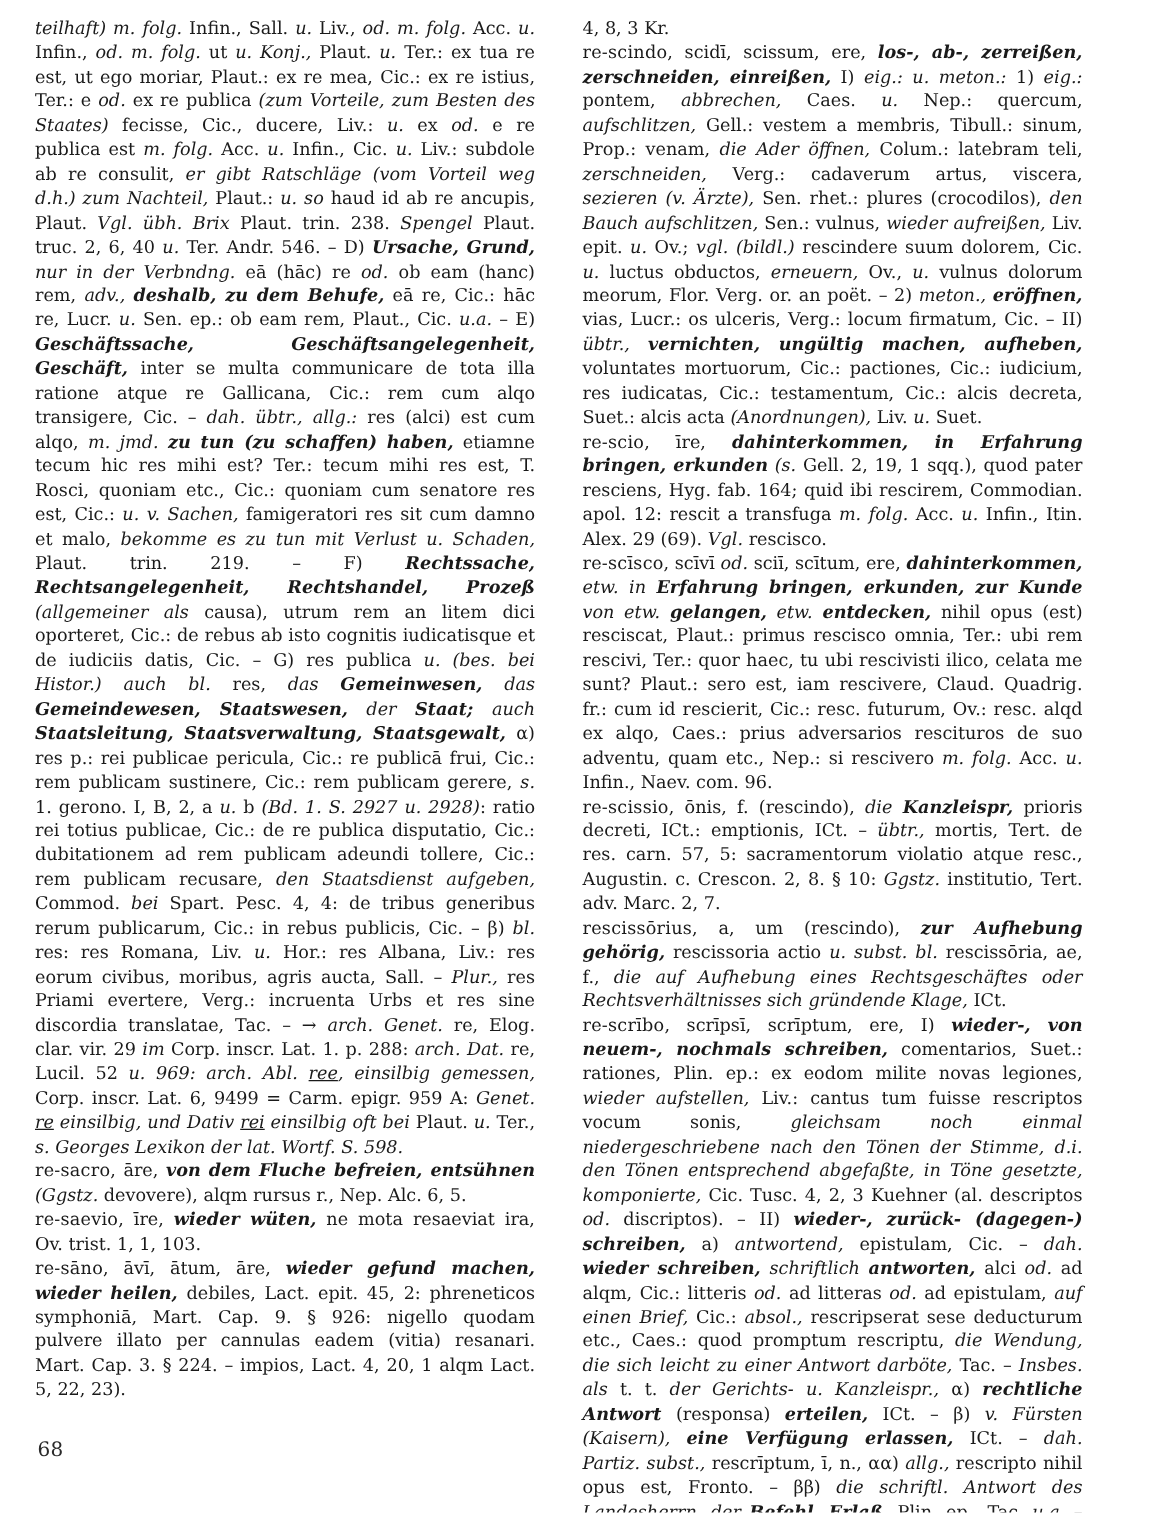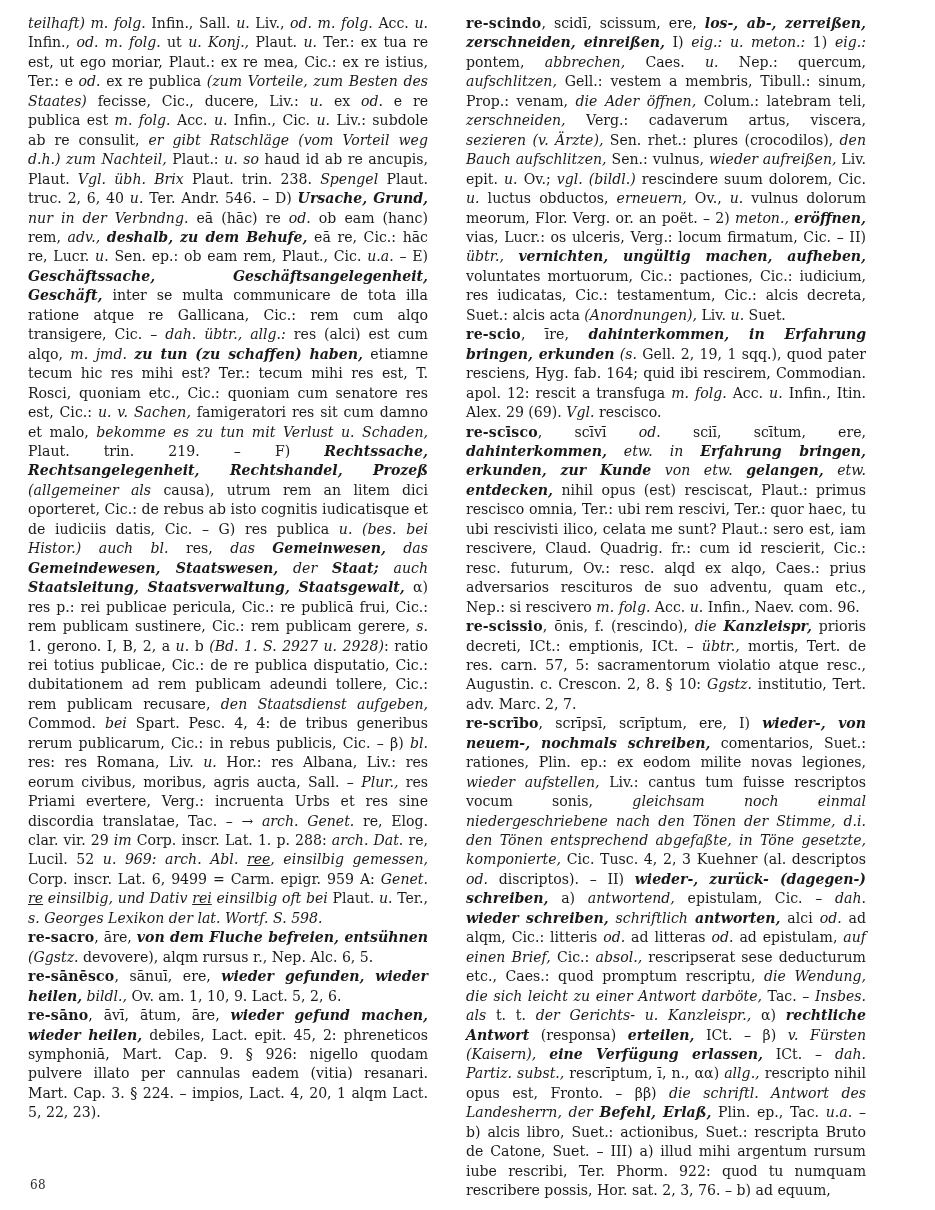--- a/index.html
+++ b/index.html
@@ -38,63 +38,65 @@
     hyphens: manual;
   }
   .col p {
     margin: 0;
     text-indent: 0;
   }
   .col p + p { margin-top: 0; }
   .entry { margin: 0; }
   
   .lem {           
-    font-weight: bold;
+    font-weight: normal;
     letter-spacing: 0.2px;
   }
   .de {            
     font-weight: bold;
     font-style: italic;
   }
   .it {            
     font-style: italic;
   }
   .ul { text-decoration: underline; }
   .folio {
     position: absolute;
     left: 30px;
-    top: 1178px;
-    font-size: 12px;
+    top: 1150px;
+    font-size: 16px;
     font-family: "DejaVu Serif", "Liberation Serif", serif;
     color: #2a2a2a;
     letter-spacing: 0.3px;
   }
   
   .col .entry:last-child { }
 </style>
 </head>
 <body>
 
 <div class="page">
 
   <div class="columns">
 
     <div class="col">
       <p class="entry"><span class="it">teilhaft) m. folg.</span> Infin., Sall. <span class="it">u.</span> Liv., <span class="it">od. m. folg.</span> Acc. <span class="it">u.</span> Infin., <span class="it">od. m. folg.</span> ut <span class="it">u. Konj.,</span> Plaut. <span class="it">u.</span> Ter.: ex tua re est, ut ego moriar, Plaut.: ex re mea, Cic.: ex re istius, Ter.: e <span class="it">od.</span> ex re publica <span class="it">(zum Vorteile, zum Besten des Staates)</span> fecisse, Cic., ducere, Liv.: <span class="it">u.</span> ex <span class="it">od.</span> e re publica est <span class="it">m. folg.</span> Acc. <span class="it">u.</span> Infin., Cic. <span class="it">u.</span> Liv.: subdole ab re consulit, <span class="it">er gibt Ratschläge (vom Vorteil weg d.h.) zum Nachteil,</span> Plaut.: <span class="it">u. so</span> haud id ab re ancupis, Plaut. <span class="it">Vgl. übh. Brix</span> Plaut. trin. 238. <span class="it">Spengel</span> Plaut. truc. 2, 6, 40 <span class="it">u.</span> Ter. Andr. 546. – D) <span class="de">Ursache, Grund,</span> <span class="it">nur in der Verbndng.</span> eā (hāc) re <span class="it">od.</span> ob eam (hanc) rem, <span class="it">adv.,</span> <span class="de">deshalb, zu dem Behufe,</span> eā re, Cic.: hāc re, Lucr. <span class="it">u.</span> Sen. ep.: ob eam rem, Plaut., Cic. <span class="it">u.a.</span> – E) <span class="de">Geschäftssache, Geschäftsangelegenheit, Geschäft,</span> inter se multa communicare de tota illa ratione atque re Gallicana, Cic.: rem cum alqo transigere, Cic. – <span class="it">dah. übtr., allg.:</span> res (alci) est cum alqo, <span class="it">m. jmd.</span> <span class="de">zu tun (zu schaffen) haben,</span> etiamne tecum hic res mihi est? Ter.: tecum mihi res est, T. Rosci, quoniam etc., Cic.: quoniam cum senatore res est, Cic.: <span class="it">u. v. Sachen,</span> famigeratori res sit cum damno et malo, <span class="it">bekomme es zu tun mit Verlust u. Schaden,</span> Plaut. trin. 219. – F) <span class="de">Rechtssache, Rechtsangelegenheit, Rechtshandel, Prozeß</span> <span class="it">(allgemeiner als</span> causa), utrum rem an litem dici oporteret, Cic.: de rebus ab isto cognitis iudicatisque et de iudiciis datis, Cic. – G) res publica <span class="it">u. (bes. bei Histor.) auch bl.</span> res, <span class="it">das</span> <span class="de">Gemeinwesen,</span> <span class="it">das</span> <span class="de">Gemeindewesen, Staatswesen,</span> <span class="it">der</span> <span class="de">Staat;</span> <span class="it">auch</span> <span class="de">Staatsleitung, Staatsverwaltung, Staatsgewalt,</span> α) res p.: rei publicae pericula, Cic.: re publicā frui, Cic.: rem publicam sustinere, Cic.: rem publicam gerere, <span class="it">s.</span> 1. gerono. I, B, 2, a <span class="it">u.</span> b <span class="it">(Bd. 1. S. 2927 u. 2928)</span>: ratio rei totius publicae, Cic.: de re publica disputatio, Cic.: dubitationem ad rem publicam adeundi tollere, Cic.: rem publicam recusare, <span class="it">den Staatsdienst aufgeben,</span> Commod. <span class="it">bei</span> Spart. Pesc. 4, 4: de tribus generibus rerum publicarum, Cic.: in rebus publicis, Cic. – β) <span class="it">bl.</span> res: res Romana, Liv. <span class="it">u.</span> Hor.: res Albana, Liv.: res eorum civibus, moribus, agris aucta, Sall. – <span class="it">Plur.,</span> res Priami evertere, Verg.: incruenta Urbs et res sine discordia translatae, Tac. – → <span class="it">arch. Genet.</span> re, Elog. clar. vir. 29 <span class="it">im</span> Corp. inscr. Lat. 1. p. 288: <span class="it">arch. Dat.</span> re, Lucil. 52 <span class="it">u. 969: arch. Abl.</span> <span class="it ul">ree</span><span class="it">, einsilbig gemessen,</span> Corp. inscr. Lat. 6, 9499 = Carm. epigr. 959 A: <span class="it">Genet.</span> <span class="it ul">re</span> <span class="it">einsilbig, und Dativ</span> <span class="it ul">rei</span> <span class="it">einsilbig oft bei</span> Plaut. <span class="it">u.</span> Ter., <span class="it">s. Georges Lexikon der lat. Wortf. S. 598.</span></p>
       <p class="entry"><span class="lem">re-sacro</span>, āre, <span class="de">von dem Fluche befreien, entsühnen</span> <span class="it">(Ggstz.</span> devovere), alqm rursus r., Nep. Alc. 6, 5.</p>
-      <p class="entry"><span class="lem">re-sānēsco</span>, sānuī, ere, <span class="de">wieder gefunden, wieder heilen,</span> <span class="it">bildl.,</span> Ov. am. 1, 10, 9. Lact. 5, 2, 6.</p>
+      <p class="entry"><span class="lem">re-saevio</span>, īre, <span class="de">wieder wüten,</span> ne mota resaeviat ira, Ov. trist. 1, 1, 103.</p>
       <p class="entry"><span class="lem">re-sāno</span>, āvī, ātum, āre, <span class="de">wieder gefund machen, wieder heilen,</span> debiles, Lact. epit. 45, 2: phreneticos symphoniā, Mart. Cap. 9. § 926: nigello quodam pulvere illato per cannulas eadem (vitia) resanari. Mart. Cap. 3. § 224. –  impios, Lact. 4, 20, 1  alqm  Lact. 5, 22, 23).</p>
 
     </div>
 
     <div class="col">
+      <p class="entry">4, 8, 3 Kr.</p>
       <p class="entry"><span class="lem">re-scindo</span>, scidī, scissum, ere, <span class="de">los-, ab-, zerreißen, zerschneiden, einreißen,</span> I) <span class="it">eig.: u. meton.:</span> 1) <span class="it">eig.:</span> pontem, <span class="it">abbrechen,</span> Caes. <span class="it">u.</span> Nep.: quercum, <span class="it">aufschlitzen,</span> Gell.: vestem a membris, Tibull.: sinum, Prop.: venam, <span class="it">die Ader öffnen,</span> Colum.: latebram teli, <span class="it">zerschneiden,</span> Verg.: cadaverum artus, viscera, <span class="it">sezieren (v. Ärzte),</span> Sen. rhet.: plures (crocodilos), <span class="it">den Bauch aufschlitzen,</span> Sen.: vulnus, <span class="it">wieder aufreißen,</span> Liv. epit. <span class="it">u.</span> Ov.; <span class="it">vgl. (bildl.)</span> rescindere suum dolorem, Cic. <span class="it">u.</span> luctus obductos, <span class="it">erneuern,</span> Ov., <span class="it">u.</span> vulnus dolorum meorum, Flor. Verg. or. an poët. – 2) <span class="it">meton., </span><span class="de">eröffnen,</span> vias, Lucr.: os ulceris, Verg.: locum firmatum, Cic. – II) <span class="it">übtr.,</span> <span class="de">vernichten, ungültig machen, aufheben,</span> voluntates mortuorum, Cic.: pactiones, Cic.: iudicium, res iudicatas, Cic.: testamentum, Cic.: alcis decreta, Suet.: alcis acta <span class="it">(Anordnungen),</span> Liv. <span class="it">u.</span> Suet.</p>
       <p class="entry"><span class="lem">re-scio</span>, īre, <span class="de">dahinterkommen, in Erfahrung bringen, erkunden</span> <span class="it">(s.</span> Gell. 2, 19, 1 sqq.), quod pater resciens, Hyg. fab. 164; quid ibi rescirem, Commodian. apol. 12: rescit a transfuga <span class="it">m. folg.</span> Acc. <span class="it">u.</span> Infin., Itin. Alex. 29 (69). <span class="it">Vgl.</span> rescisco.</p>
       <p class="entry"><span class="lem">re-scīsco</span>, scīvī <span class="it">od.</span> sciī, scītum, ere, <span class="de">dahinterkommen,</span> <span class="it">etw. in</span> <span class="de">Erfahrung bringen, erkunden, zur Kunde</span> <span class="it">von etw.</span> <span class="de">gelangen,</span> <span class="it">etw.</span> <span class="de">entdecken,</span> nihil opus (est) resciscat, Plaut.: primus rescisco omnia, Ter.: ubi rem rescivi, Ter.: quor haec, tu ubi rescivisti ilico, celata me sunt? Plaut.: sero est, iam rescivere, Claud. Quadrig. fr.: cum id rescierit, Cic.: resc. futurum, Ov.: resc. alqd ex alqo, Caes.: prius adversarios rescituros de suo adventu, quam etc., Nep.: si rescivero <span class="it">m. folg.</span> Acc. <span class="it">u.</span> Infin., Naev. com. 96.</p>
       <p class="entry"><span class="lem">re-scissio</span>, ōnis, f. (rescindo), <span class="it">die</span> <span class="de">Kanzleispr,</span> prioris decreti, ICt.: emptionis, ICt. – <span class="it">übtr.,</span> mortis, Tert. de res. carn. 57, 5: sacramentorum violatio atque resc., Augustin. c. Crescon. 2, 8. § 10: <span class="it">Ggstz.</span> institutio, Tert. adv. Marc. 2, 7.</p>
+      <p class="entry"><span class="lem">rescissōrius</span>, a, um (rescindo), <span class="de">zur Aufhebung gehörig,</span> rescissoria actio <span class="it">u. subst. bl.</span> rescissōria, ae, f., <span class="it">die auf Aufhebung eines Rechtsgeschäftes oder Rechtsverhältnisses sich gründende Klage,</span> ICt.</p>
       <p class="entry"><span class="lem">re-scrībo</span>, scrīpsī, scrīptum, ere, I) <span class="de">wieder-, von neuem-, nochmals schreiben,</span> comentarios, Suet.: rationes, Plin. ep.: ex eodom milite novas legiones, <span class="it">wieder aufstellen,</span> Liv.: cantus tum fuisse rescriptos vocum sonis, <span class="it">gleichsam noch einmal niedergeschriebene nach den Tönen der Stimme, d.i. den Tönen entsprechend abgefaßte, in Töne gesetzte, komponierte,</span> Cic. Tusc. 4, 2, 3 Kuehner (al. descriptos <span class="it">od.</span> discriptos). – II) <span class="de">wieder-, zurück- (dagegen-) schreiben,</span> a) <span class="it">antwortend,</span> epistulam, Cic. – <span class="it">dah.</span> <span class="de">wieder schreiben,</span> <span class="it">schriftlich</span> <span class="de">antworten,</span> alci <span class="it">od.</span> ad alqm, Cic.: litteris <span class="it">od.</span> ad litteras <span class="it">od.</span> ad epistulam, <span class="it">auf einen Brief,</span> Cic.: <span class="it">absol.,</span> rescripserat sese deducturum etc., Caes.: quod promptum rescriptu, <span class="it">die Wendung, die sich leicht zu einer Antwort darböte,</span> Tac. – <span class="it">Insbes. als</span> t. t. <span class="it">der Gerichts- u. Kanzleispr.,</span> α) <span class="de">rechtliche Antwort</span> (responsa) <span class="de">erteilen,</span> ICt. – β) <span class="it">v. Fürsten (Kaisern),</span> <span class="de">eine Verfügung erlassen,</span> ICt. – <span class="it">dah. Partiz. subst.,</span> rescrīptum, ī, n., αα) <span class="it">allg.,</span> rescripto nihil opus est, Fronto. – ββ) <span class="it">die schriftl. Antwort des Landesherrn, der</span> <span class="de">Befehl, Erlaß,</span> Plin. ep., Tac. <span class="it">u.a.</span> – b)   alcis libro, Suet.: actionibus, Suet.: rescripta Bruto de Catone,  Suet. – III)  a)   illud mihi argentum rursum iube rescribi,  Ter. Phorm. 922: quod tu numquam rescribere  possis, Hor. sat. 2, 3, 76. – b)   ad equum, </p>
     </div>
 
   </div>
 
   <div class="folio">68</div>
 
 </div>
 
 </body></html>

